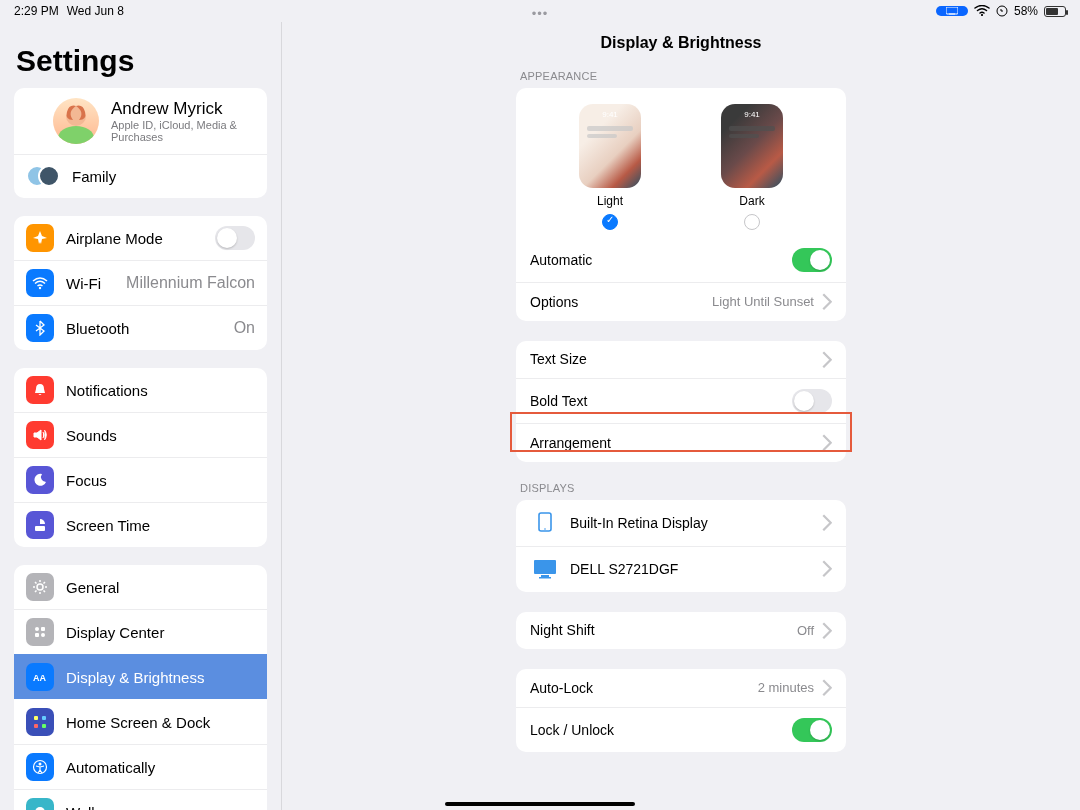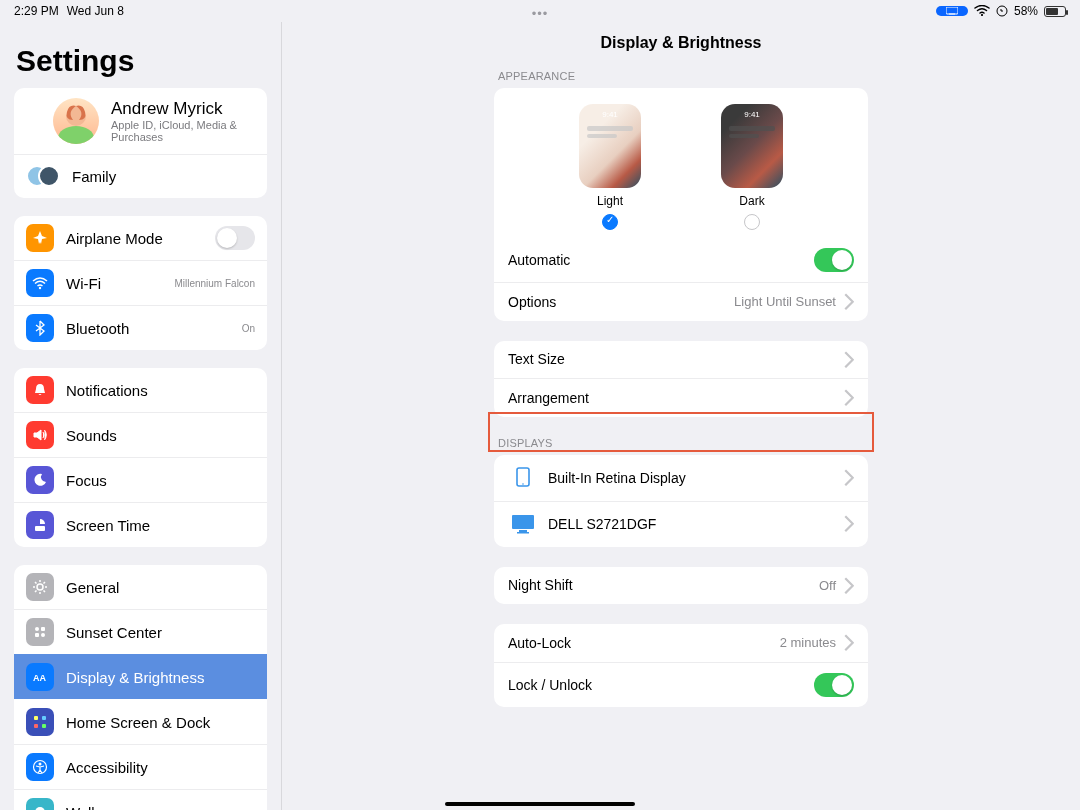--- a/index.html
+++ b/index.html
@@ -22,38 +22,38 @@
   .main { flex: 1; overflow-y: auto; padding-bottom: 40px; }
 
   .sidebar h1 { font-size: 30px; font-weight: 700; margin: 12px 2px 10px 2px; }
 
   .card { background: #fff; border-radius: 10px; margin-bottom: 18px; overflow: hidden; }
   .row { display: flex; align-items: center; padding: 8px 12px; min-height: 44px; font-size: 15px; color: #000; position: relative; }
   .row + .row { border-top: 1px solid #ececee; }
   .row.selected { background: #5b8ee0; color: #fff; border-top-color: transparent; }
   .row.selected + .row { border-top-color: transparent; }
   .row .label { flex: 1; margin-left: 12px; }
-  .row .value { color: #8a8a8e; font-size: 10px; }
+  .row .value { color: #8a8a8e; font-size: 16px; }
 
   .icon-box { width: 28px; height: 28px; border-radius: 7px; display: flex; align-items: center; justify-content: center; flex-shrink: 0; }
   .icon-box svg { width: 16px; height: 16px; fill: #fff; }
 
   .profile-row { padding: 10px 12px; margin-left: 27px; }
   .profile-row .avatar { width: 46px; height: 46px; border-radius: 23px; background: linear-gradient(#ffe4c4,#ffb78f); display:flex; align-items:center; justify-content:center; overflow:hidden; flex-shrink:0; }
   .profile-text { margin-left: 12px; }
   .profile-name { font-size: 17px; }
   .profile-sub { font-size: 11px; color: #7a7a7e; }
   .family-avatars { width: 34px; height: 24px; position: relative; }
   .family-avatars .fa { width:22px; height:22px; border-radius:11px; border:2px solid #fff; position:absolute; top:0; }
   .fa1 { background:#8fc4e6; left:0; }
   .fa2 { background:#3f5568; left:12px; }
 
   
   .main-title { text-align: center; font-size: 16px; font-weight: 600; padding: 12px 0 18px; }
-  .group { width: 374px; margin: 0 auto 20px; }
+  .group { width: 330px; margin: 0 auto 20px; }
   .group-header { font-size: 11px; color: #8a8a8e; text-transform: uppercase; padding: 0 4px 6px; letter-spacing: 0.2px; }
   .group-footer { font-size: 11px; color: #8a8a8e; padding: 6px 4px 0; }
   .group .card { margin-bottom: 0; }
   .grow { display:flex; align-items:center; padding: 10px 14px; min-height: 36px; font-size: 14px; position: relative; }
   .grow + .grow { border-top: 1px solid #ececee; }
   .grow .glabel { flex: 1; }
   .grow .gvalue { color: #8a8a8e; font-size: 13px; }
   .grow .chev { width: 10px; color: #c6c6c9; margin-left: 8px; }
 
   .toggle { width: 40px; height: 24px; border-radius: 12px; position: relative; }
@@ -226,21 +226,21 @@
       </div>
       <div class="row">
         <div class="icon-box" style="background:#b4b4b8">
             <svg viewBox="0 0 16 16">
               <circle cx="5" cy="5" r="2" fill="#fff"></circle>
               <rect x="9" y="3" width="4" height="4" rx="1" fill="#fff"></rect>
               <rect x="3" y="9" width="4" height="4" rx="1" fill="#fff"></rect>
               <circle cx="11" cy="11" r="2" fill="#fff"></circle>
             </svg>
           </div>
-        <div class="label">Sunset Center</div>
+        <div class="label">Display Center</div>
       </div>
       <div class="row selected">
         <div class="icon-box" style="background:#0a7aff">
             <svg viewBox="0 0 16 16">
               <text x="1" y="12" font-size="9" fill="#fff" font-weight="bold">AA</text>
             </svg>
           </div>
         <div class="label">Display &amp; Brightness</div>
       </div>
       <div class="row">
@@ -255,21 +255,21 @@
         <div class="label">Home Screen &amp; Dock</div>
       </div>
       <div class="row">
         <div class="icon-box" style="background:#0a7aff">
             <svg viewBox="0 0 16 16">
               <circle cx="8" cy="8" r="6.5" fill="none" stroke="#fff" stroke-width="1.2"></circle>
               <circle cx="8" cy="5" r="1.5" fill="#fff"></circle>
               <path d="M4 7 L8 8 L12 7 M8 8 V11 L6 14 M8 11 L10 14" stroke="#fff" stroke-width="1.2" fill="none"></path>
             </svg>
           </div>
-        <div class="label">Accessibility</div>
+        <div class="label">Automatically</div>
       </div>
       <div class="row">
         <div class="icon-box" style="background:#38b6c9">
             <svg viewBox="0 0 16 16">
               <circle cx="8" cy="8" r="5" fill="#fff"></circle>
               <path d="M3 8 Q8 4 13 8 Q8 12 3 8" fill="#38b6c9"></path>
             </svg>
           </div>
         <div class="label">Wallpaper</div>
       </div>
@@ -320,20 +320,26 @@
     </div>
 
     <div class="group" style="position:relative">
       <div class="card">
         <div class="grow">
           <div class="glabel">Text Size</div>
           <svg class="chev" viewBox="0 0 8 14">
               <path d="M1 1 L7 7 L1 13" fill="none" stroke="currentColor" stroke-width="1.8"></path>
             </svg>
         </div>
+        <div class="grow">
+          <div class="glabel">Bold Text</div>
+          <div class="toggle off">
+              <div class="knob"></div>
+            </div>
+        </div>
         <div class="grow" style="position:relative">
           <div class="glabel">Arrangement</div>
           <svg class="chev" viewBox="0 0 8 14">
               <path d="M1 1 L7 7 L1 13" fill="none" stroke="currentColor" stroke-width="1.8"></path>
             </svg>
         </div>
       </div>
       <div class="highlight-box" style="left:-6px; right:-6px; top:71px; height:40px;"></div>
     </div>
 

